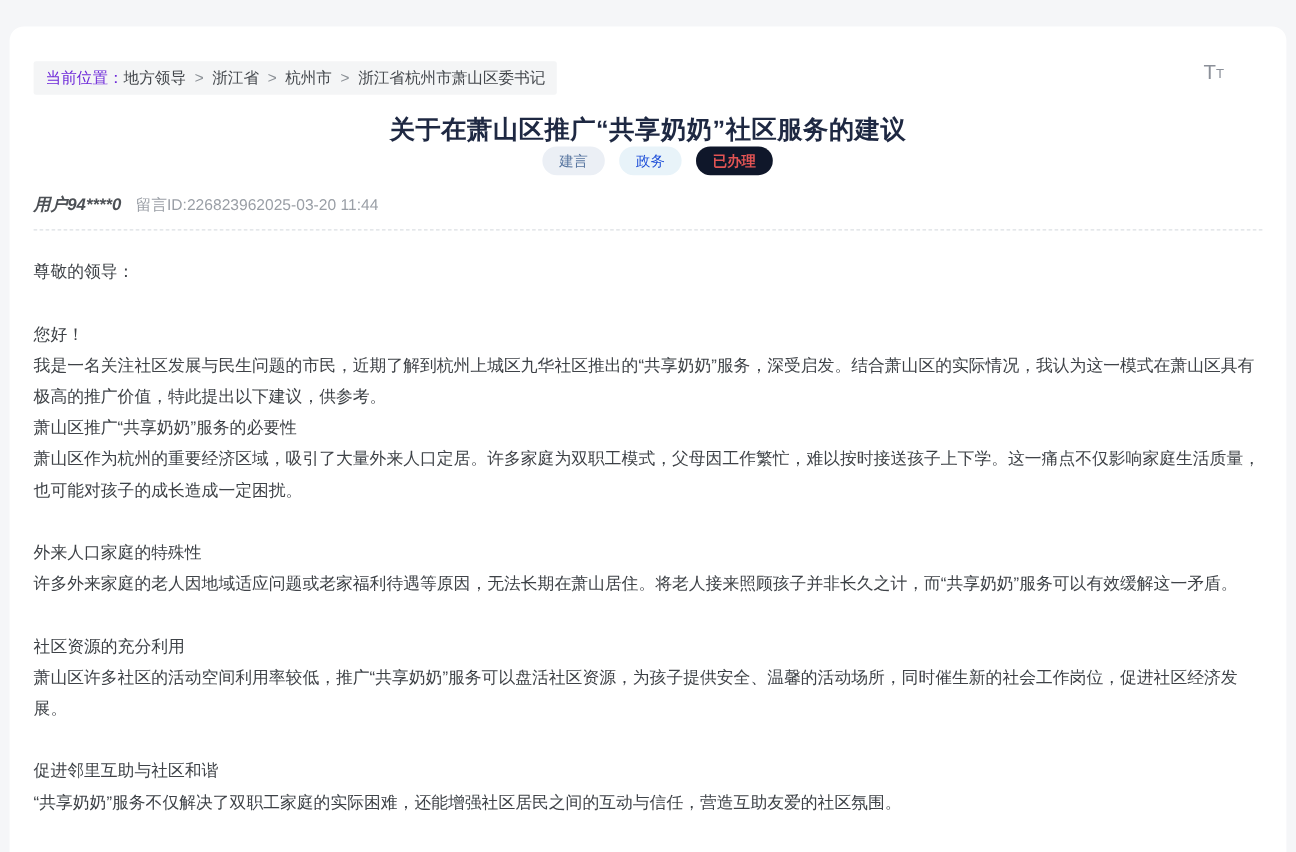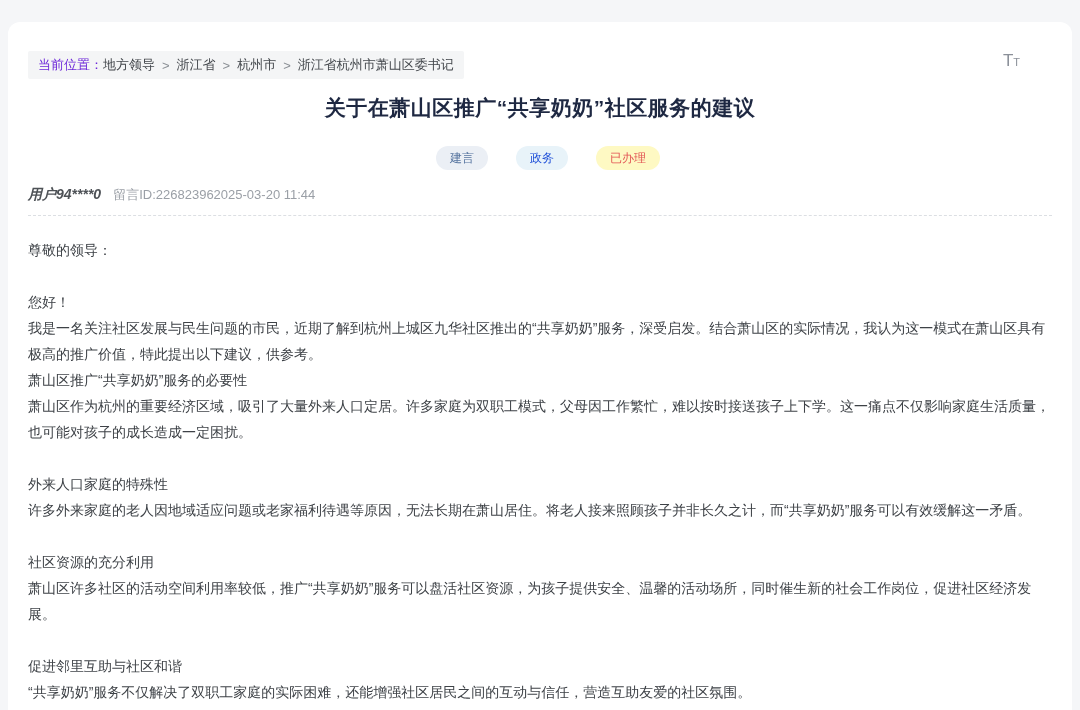--- a/index.html
+++ b/index.html
@@ -53,21 +53,21 @@
     display: flex;
     align-items: center;
     flex-direction: column;
   }
   .title {
     font-size: 21px;
     font-weight: bold;
     color: #1e2842;
     letter-spacing: 0.5px;
   }
-  .tag-list { display: flex; gap: 28px; margin-left: 16px; margin-top: 24px; }
+  .tag-list { display: flex; gap: 12px; margin-left: 16px; }
   .tag {
     font-size: 12px;
     line-height: 1;
     padding: 6px 14px;
     border-radius: 12px;
     white-space: nowrap;
   }
   
   .meta-row {
     margin-top: 16px;
@@ -96,21 +96,21 @@
   }
   .line { min-height: 26px; line-height: 26px; }
 </style>
 </head>
 <body>
 
 <div class="card">
 
   <div class="breadcrumb">
     <span class="bc-label">当前位置：</span>
-    <span style="display:inline-flex;">
+    <span style="display:inline-flex;font-family:Liberation Mono, monospace;">
         <span class="crumb">
 
         <span class="lbl">地方领导</span>
       </span>
         <span class="crumb">
         <span class="sep">&gt;</span>
         <span class="lbl">浙江省</span>
       </span>
         <span class="crumb">
         <span class="sep">&gt;</span>
@@ -126,21 +126,21 @@
   <div class="font-toggle">
     <span class="t-large">T</span>
     <span class="t-small">T</span>
   </div>
 
   <div class="title-row">
     <span class="title">关于在萧山区推广“共享奶奶”社区服务的建议</span>
     <span class="tag-list">
         <span class="tag" style="background: rgb(235, 239, 245); color: rgb(86, 116, 159);">建言</span>
         <span class="tag" style="background: rgb(232, 243, 249); color: #1d4ed8;">政务</span>
-        <span class="tag" style="background: #fef9c3; color: rgb(226, 84, 84);">已办理</span>
+        <span class="tag" style="background: #0f172a; color: rgb(226, 84, 84); font-weight: bold;">已办理</span>
       </span>
   </div>
 
   <div class="meta-row">
     <span class="author">用户94****0</span>
     <span class="msg-id">留言ID:22682396</span>
     <span class="timestamp">2025-03-20 11:44</span>
   </div>
 
   <div class="divider"></div>

